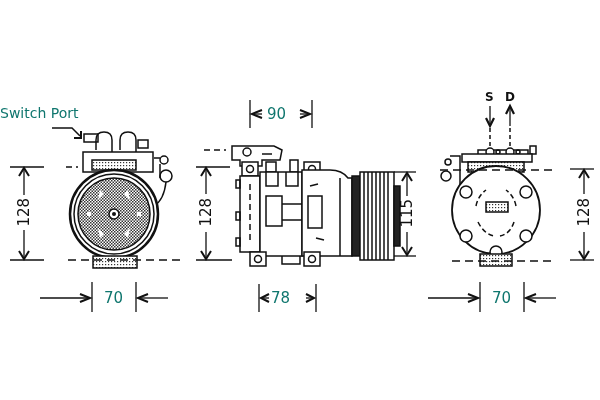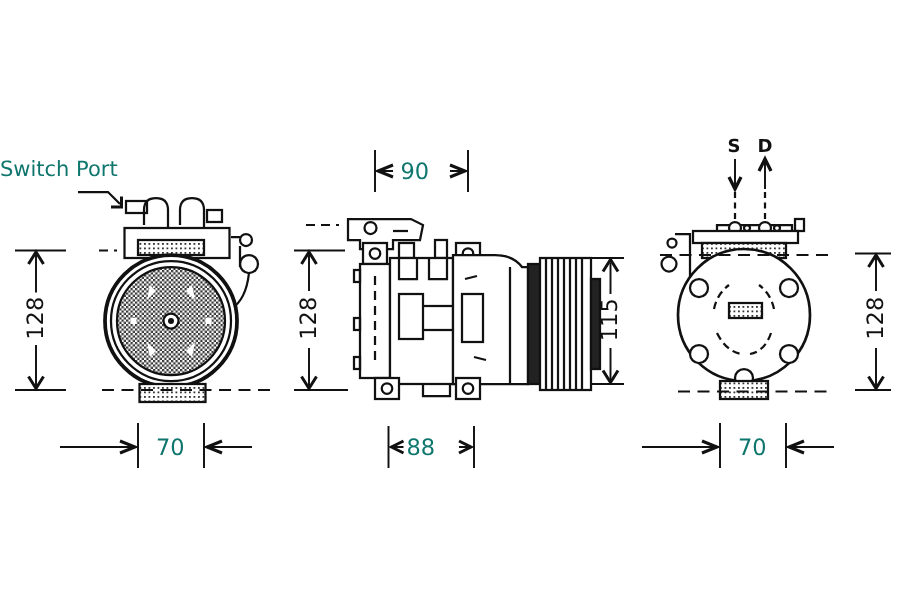--- a/index.html
+++ b/index.html
@@ -222,20 +222,20 @@
   <div class="wm" style="left:440px;top:212px;opacity:0.6;"></div>
 
   <div class="lbl" style="left:0px;top:106px;font-size:14px;">Switch Port</div>
 
   <div class="vlbl" style="left:10px;top:205px;width:28px;text-align:center;">128</div>
   <div class="lbl" style="left:104px;top:291px;">70</div>
 
   <div class="lbl" style="left:267px;top:107px;text-align:center;">90</div>
   <div class="vlbl" style="left:192px;top:205px;width:28px;text-align:center;">128</div>
   <div class="vlbl" style="left:393px;top:206px;width:28px;text-align:center;">115</div>
-  <div class="lbl" style="left:271px;top:291px;">88</div>
+  <div class="lbl" style="left:271px;top:291px;">78</div>
 
   <div class="port" style="left:485px;top:90px;">S</div>
   <div class="port" style="left:505px;top:90px;">D</div>
   <div class="vlbl" style="left:570px;top:205px;width:28px;text-align:center;">128</div>
   <div class="lbl" style="left:492px;top:291px;">70</div>
 
 </div>
 
 </body></html>

